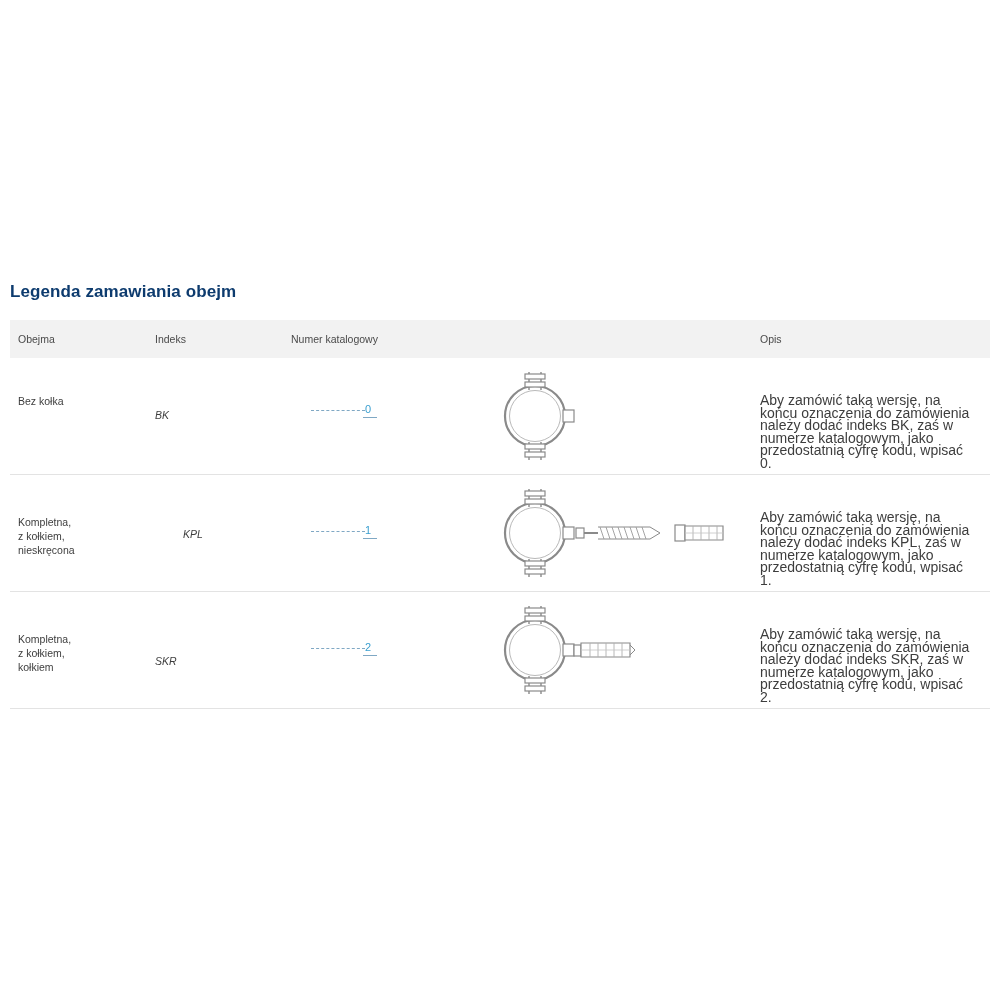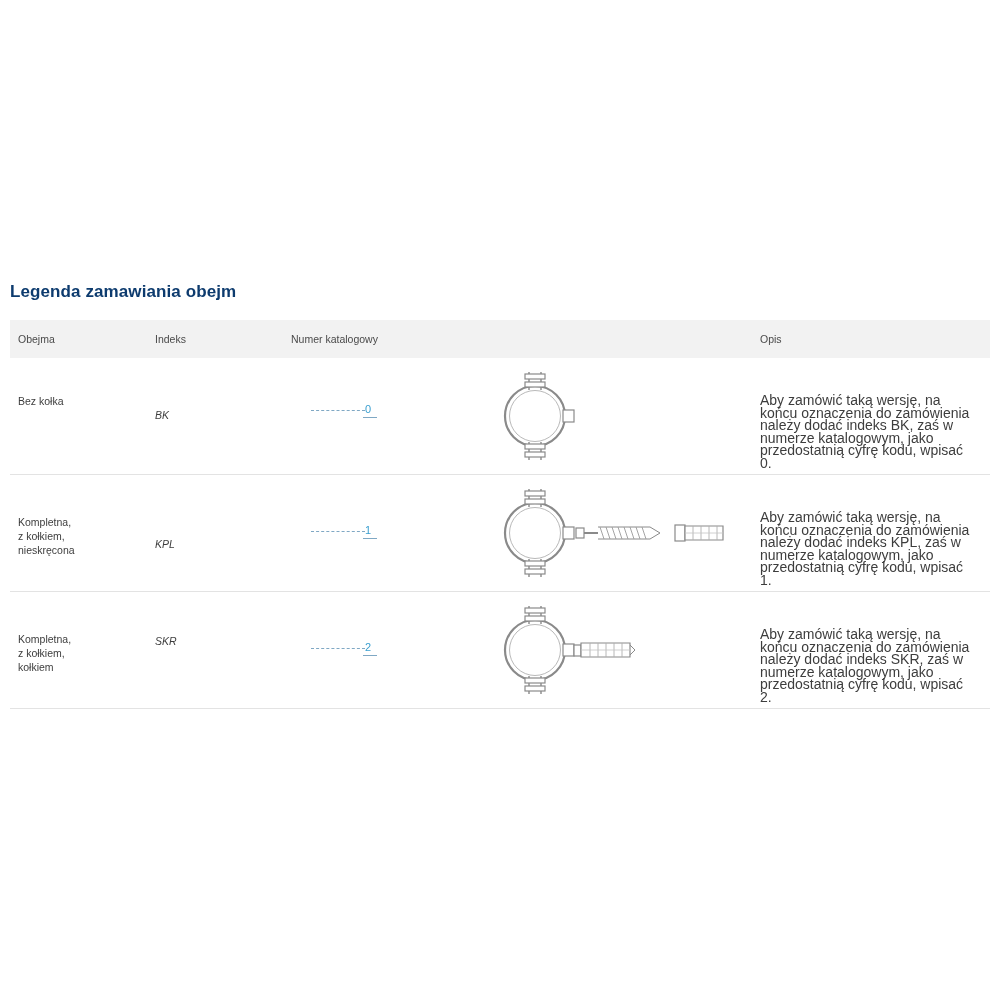--- a/index.html
+++ b/index.html
@@ -158,21 +158,21 @@
 
       <div class="cell c-opis" style="top:36px;">Aby zamówić taką wersję, na końcu oznaczenia do zamówienia należy dodać indeks BK, zaś w numerze katalogowym, jako przedostatnią cyfrę kodu, wpisać 0.</div>
     </div>
 
     <div class="row">
       <div class="cell c-obejma" style="top:40px;">
         <div>Kompletna,</div>
         <div>z kołkiem,</div>
         <div>nieskręcona</div>
       </div>
-      <div class="cell c-indeks" style="top:62px;">KPL</div>
+      <div class="cell c-indeks" style="top:52px;margin-left:28px;">KPL</div>
       <div class="cell c-numer" style="top:48px;">
         <div class="catno">
           <div class="dashes"></div>
           <div class="digit">1</div>
           <div class="underline"></div>
         </div>
       </div>
 
       <div class="figure">
         <svg width="270" height="104" viewBox="0 0 270 104" fill="none" stroke="#8a8a8a" stroke-width="1.2">
@@ -202,21 +202,21 @@
 
       <div class="cell c-opis" style="top:36px;">Aby zamówić taką wersję, na końcu oznaczenia do zamówienia należy dodać indeks KPL, zaś w numerze katalogowym, jako przedostatnią cyfrę kodu, wpisać 1.</div>
     </div>
 
     <div class="row">
       <div class="cell c-obejma" style="top:40px;">
         <div>Kompletna,</div>
         <div>z kołkiem,</div>
         <div>kołkiem</div>
       </div>
-      <div class="cell c-indeks" style="top:42px;">SKR</div>
+      <div class="cell c-indeks" style="top:62px;">SKR</div>
       <div class="cell c-numer" style="top:48px;">
         <div class="catno">
           <div class="dashes"></div>
           <div class="digit">2</div>
           <div class="underline"></div>
         </div>
       </div>
 
       <div class="figure">
         <svg width="270" height="104" viewBox="0 0 270 104" fill="none" stroke="#8a8a8a" stroke-width="1.2">

